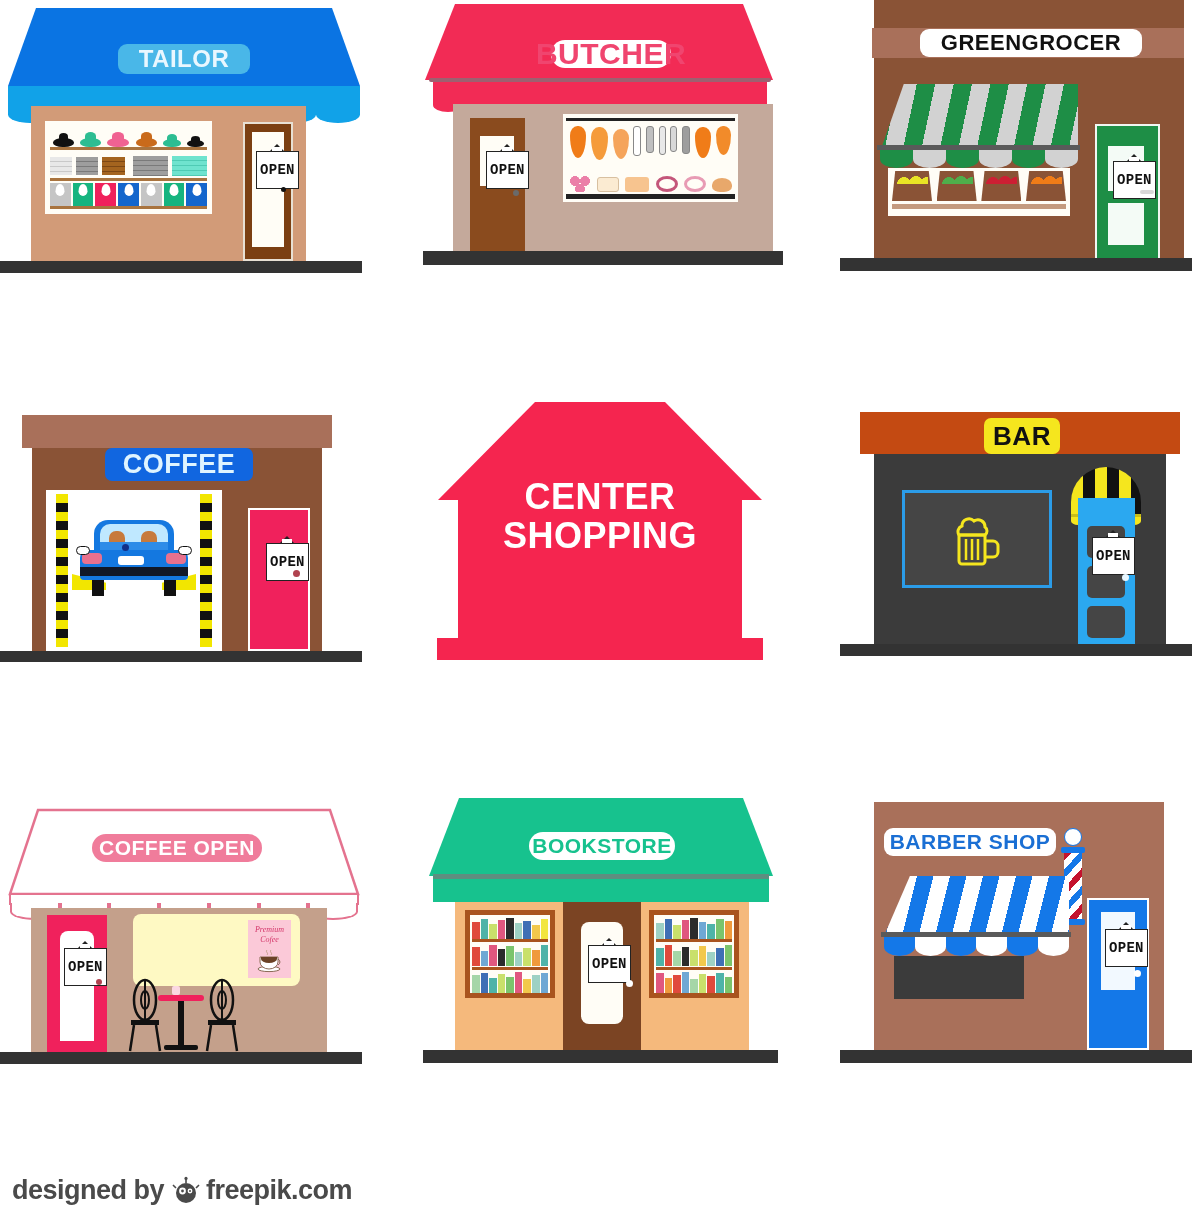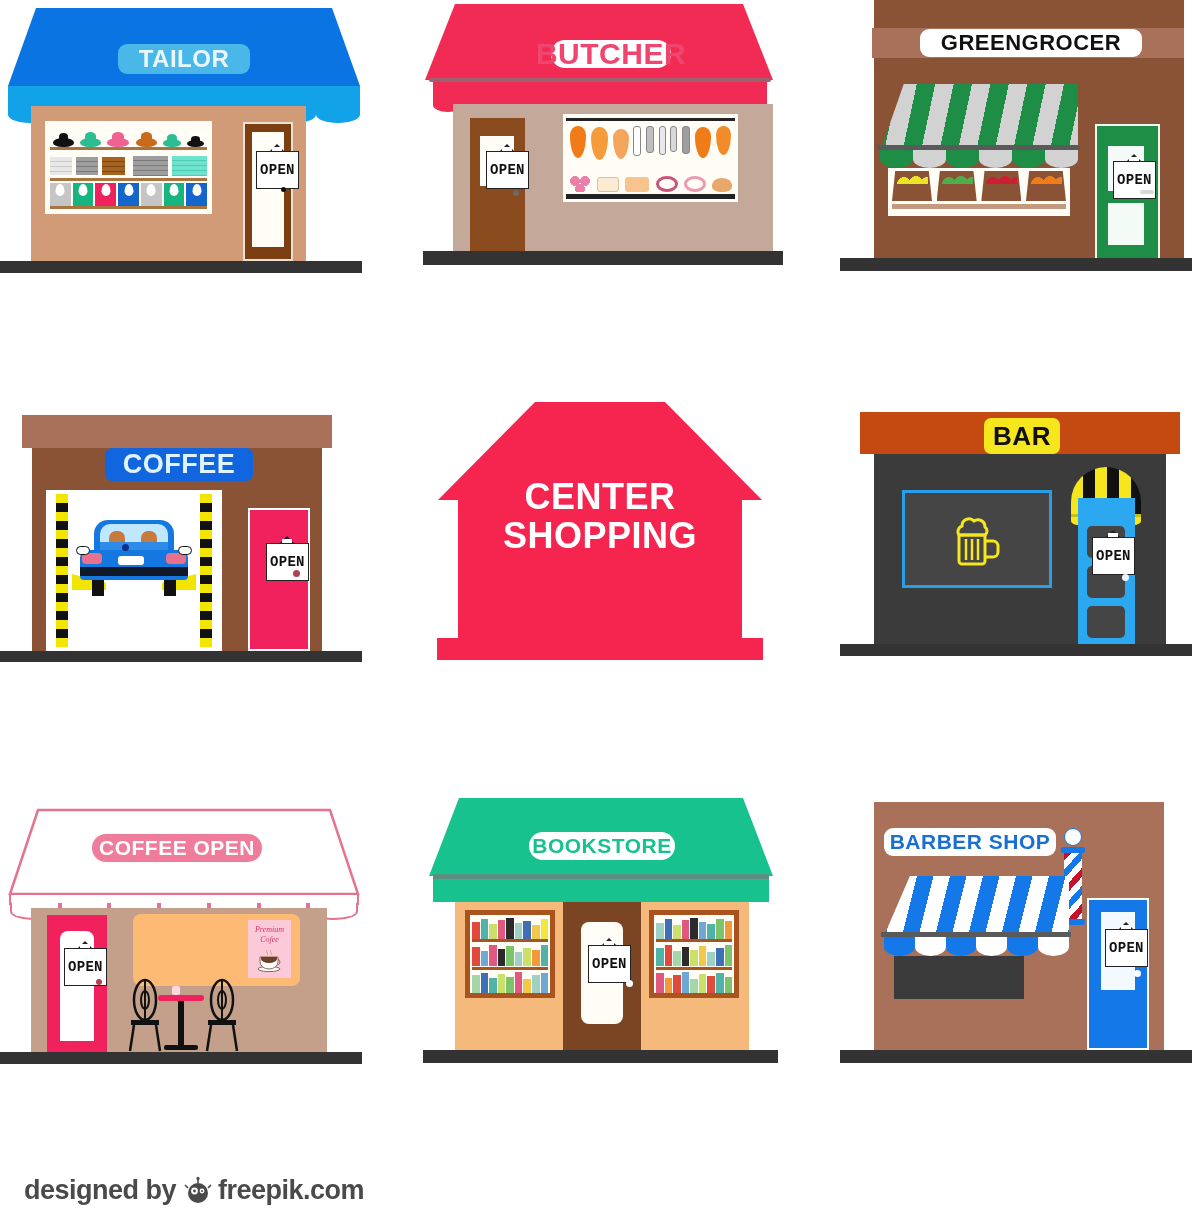--- a/index.html
+++ b/index.html
@@ -346,21 +346,21 @@
 
     <div class="door" style="left:47px;top:125px;width:60px;height:137px;background:#F0215C;">
       <div style="position:absolute;left:13px;top:16px;width:34px;height:110px;background:#FFFFFF;border-radius:8px 8px 0 0;"></div>
       <div class="open-sign" style="left:17px;top:26px;">
         <div class="hook"></div>
         <div class="plate">OPEN</div>
       </div>
       <div class="knob" style="right:5px;top:64px;width:6px;height:6px;background:#B0424F;"></div>
     </div>
 
-    <div class="win" style="left:133px;top:124px;width:167px;height:72px;background:#fdba74;border-radius:8px;">
+    <div class="win" style="left:133px;top:124px;width:167px;height:72px;background:#fef9c3;border-radius:8px;">
       <div style="position:absolute;right:9px;top:6px;width:43px;height:58px;background:#FBC9D8;text-align:center;">
         <div style="font-size:8px;color:#D4366A;font-style:italic;font-family:'Liberation Serif',serif;margin-top:5px;line-height:1.25;">Premium</div>
         <div style="font-size:8px;color:#D4366A;font-style:italic;font-family:'Liberation Serif',serif;line-height:1.25;">Cofee</div>
         <svg width="30" height="24" viewBox="0 0 30 24" style="margin-top:4px;">
           <ellipse cx="14" cy="20" rx="11" ry="2.6" fill="#fff" stroke="#8A6A55" stroke-width="1"></ellipse>
           <path d="M5,8 h18 v5 a9,7 0 0 1 -18,0 Z" fill="#fff" stroke="#8A6A55" stroke-width="1"></path>
           <path d="M6,8 h16 v2 a8,4 0 0 1 -16,0 Z" fill="#6B4226"></path>
           <path d="M23,10 a4,3.5 0 0 1 0,6" fill="none" stroke="#8A6A55" stroke-width="1"></path>
           <path d="M12,6 c2,-2 -2,-3 0,-5" fill="none" stroke="#C4A08B" stroke-width="1"></path>
           <path d="M16,6 c2,-2 -2,-3 0,-5" fill="none" stroke="#C4A08B" stroke-width="1"></path>
@@ -524,21 +524,21 @@
       <div class="open-sign" style="left:16px;top:22px;">
         <div class="hook"></div>
         <div class="plate">OPEN</div>
       </div>
       <div class="knob" style="right:6px;top:70px;width:7px;height:7px;background:#FFFFFF;"></div>
     </div>
     <div class="ground" style="left:8px;top:260px;width:352px;height:13px;"></div>
   </div>
 
   <div class="footer">
-    <span class="wm-fp" style="margin-left:24px;">designed by</span>
+    <span class="wm-fp" style="margin-left:12px;">designed by</span>
     <svg width="30" height="30" viewBox="0 0 30 30" style="margin-left:7px;margin-top:2px;">
       <circle cx="15" cy="17" r="10" fill="#4a4a4a"></circle>
       <circle cx="11.5" cy="15" r="3.4" fill="#fff"></circle>
       <circle cx="19" cy="15" r="2.4" fill="#fff"></circle>
       <circle cx="11.5" cy="15" r="1.4" fill="#4a4a4a"></circle>
       <circle cx="19" cy="15" r="1" fill="#4a4a4a"></circle>
       <line x1="15" y1="7" x2="15" y2="3" stroke="#4a4a4a" stroke-width="1.6"></line>
       <circle cx="15" cy="2.4" r="1.6" fill="#4a4a4a"></circle>
       <path d="M5,12 l-3,-3 M25,12 l3,-3" stroke="#4a4a4a" stroke-width="1.6"></path>
     </svg>

